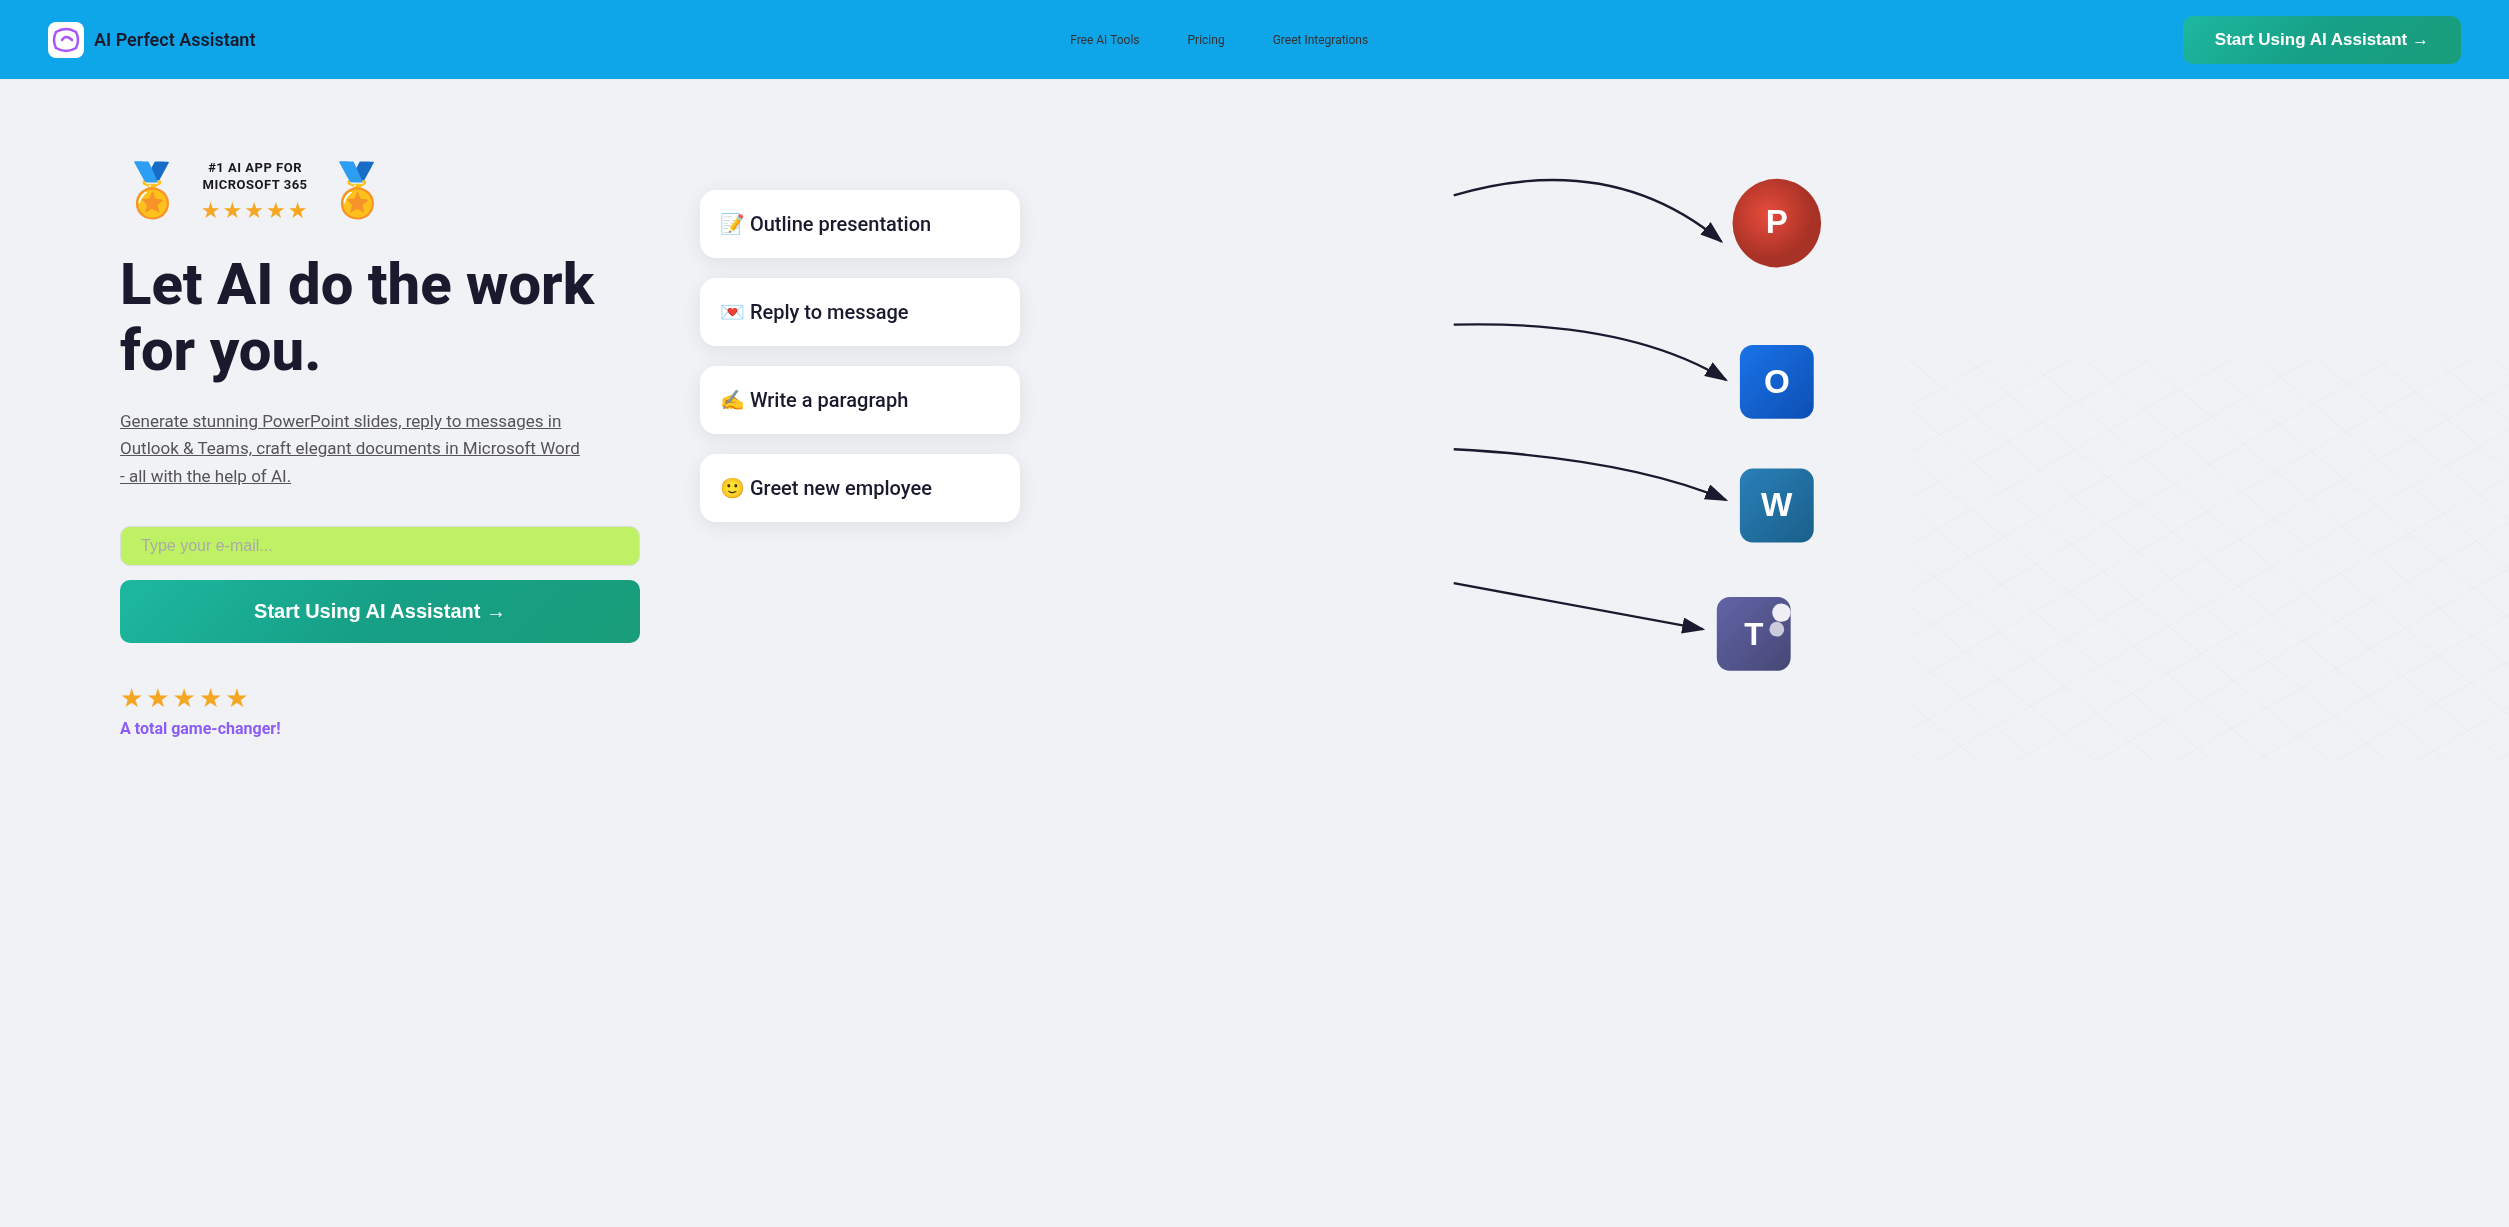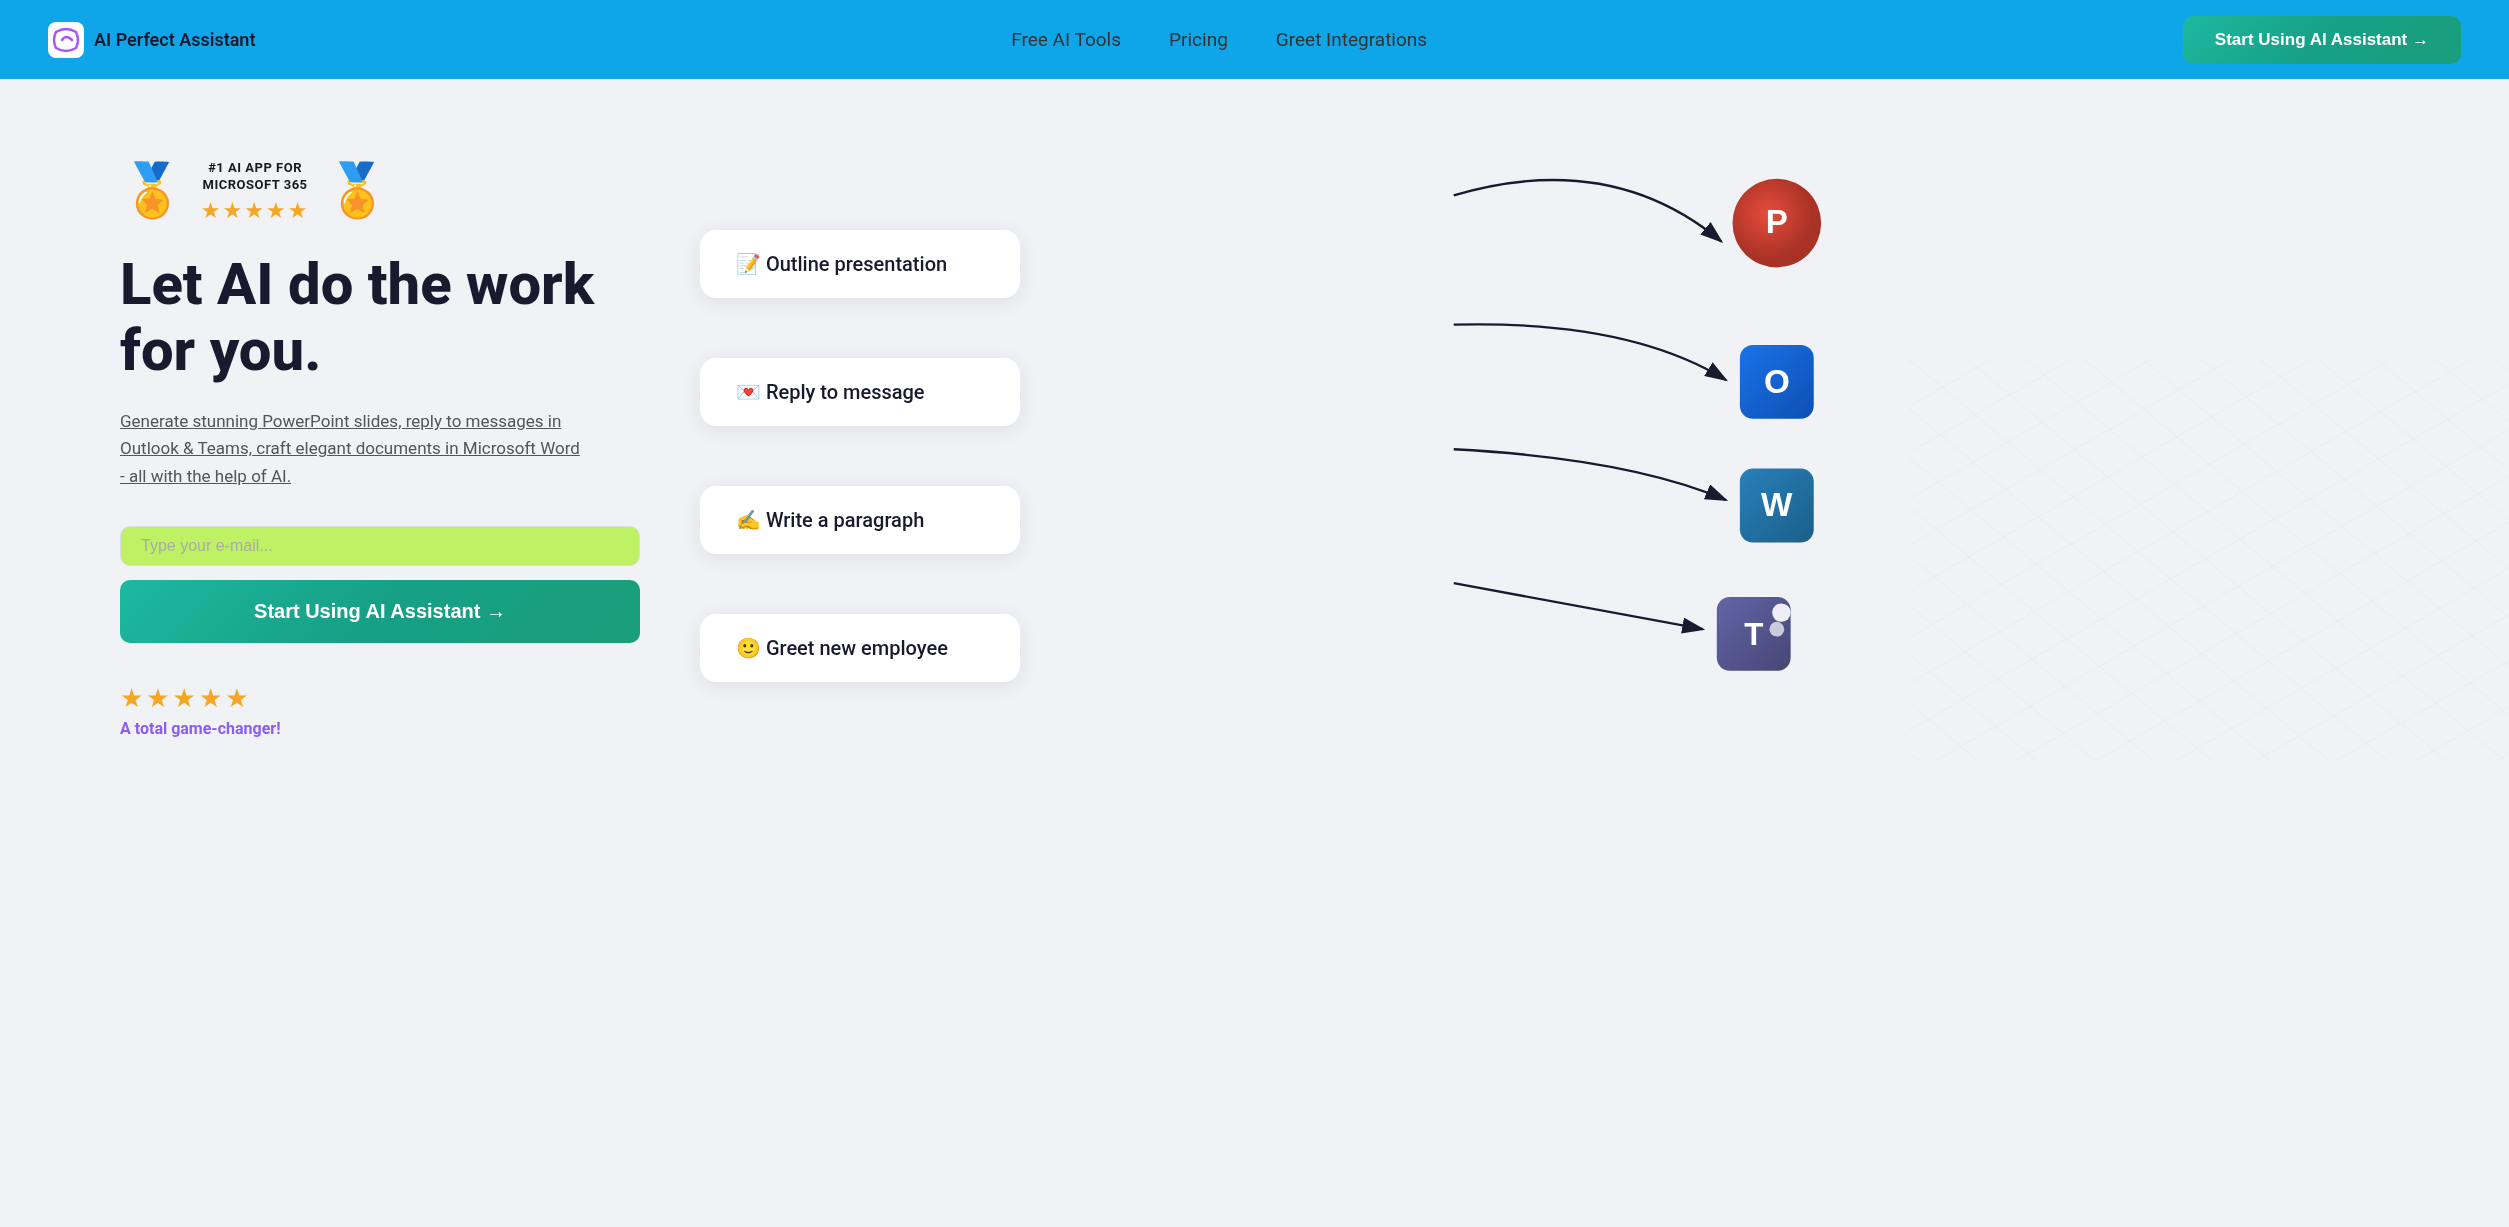--- a/index.html
+++ b/index.html
@@ -31,21 +31,21 @@
       font-size: 18px;
       font-weight: 600;
       color: #1a1a2e;
     }
     .nav-links {
       display: flex;
       align-items: center;
       gap: 48px;
     }
     .nav-link {
-      font-size: 19px;
+      font-size: 12px;
       color: #333;
       text-decoration: none;
       cursor: pointer;
     }
     .nav-cta {
       background: linear-gradient(135deg, #1db8a0 0%, #16a086 50%, #1a9e7a 100%);
       color: #fff;
       border: none;
       border-radius: 10px;
       padding: 14px 32px;
@@ -176,28 +176,27 @@
       top: 50px;
       display: flex;
       flex-direction: column;
       gap: 20px;
       z-index: 2;
     }
 
     .action-card {
       background: #fff;
       border-radius: 16px;
-      padding: 22px 36px;
+      padding: 22px 20px;
       font-size: 20px;
       font-weight: 500;
       color: #1a1a2e;
       box-shadow: 0 4px 20px rgba(0,0,0,0.08);
       white-space: nowrap;
       min-width: 320px;
-      margin-top: 40px;
     }
 
     
     .grid-bg {
       position: absolute;
       bottom: -20px;
       right: -80px;
       width: 600px;
       height: 400px;
       opacity: 0.35;

